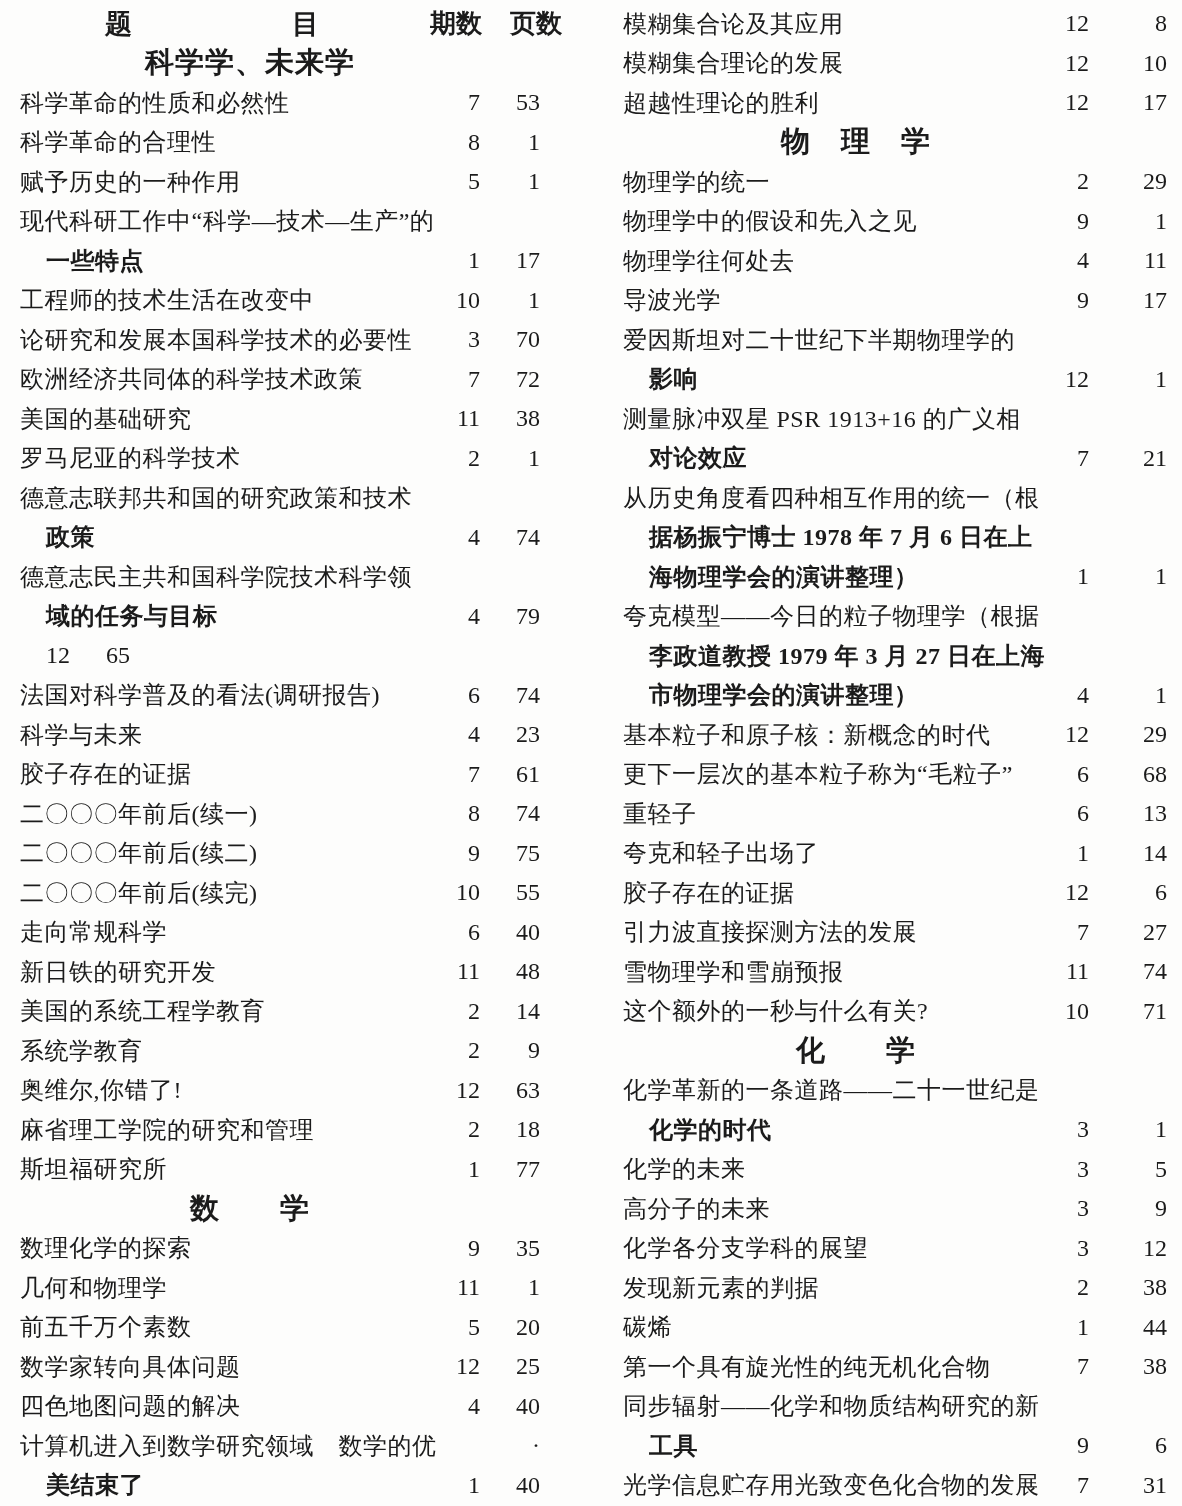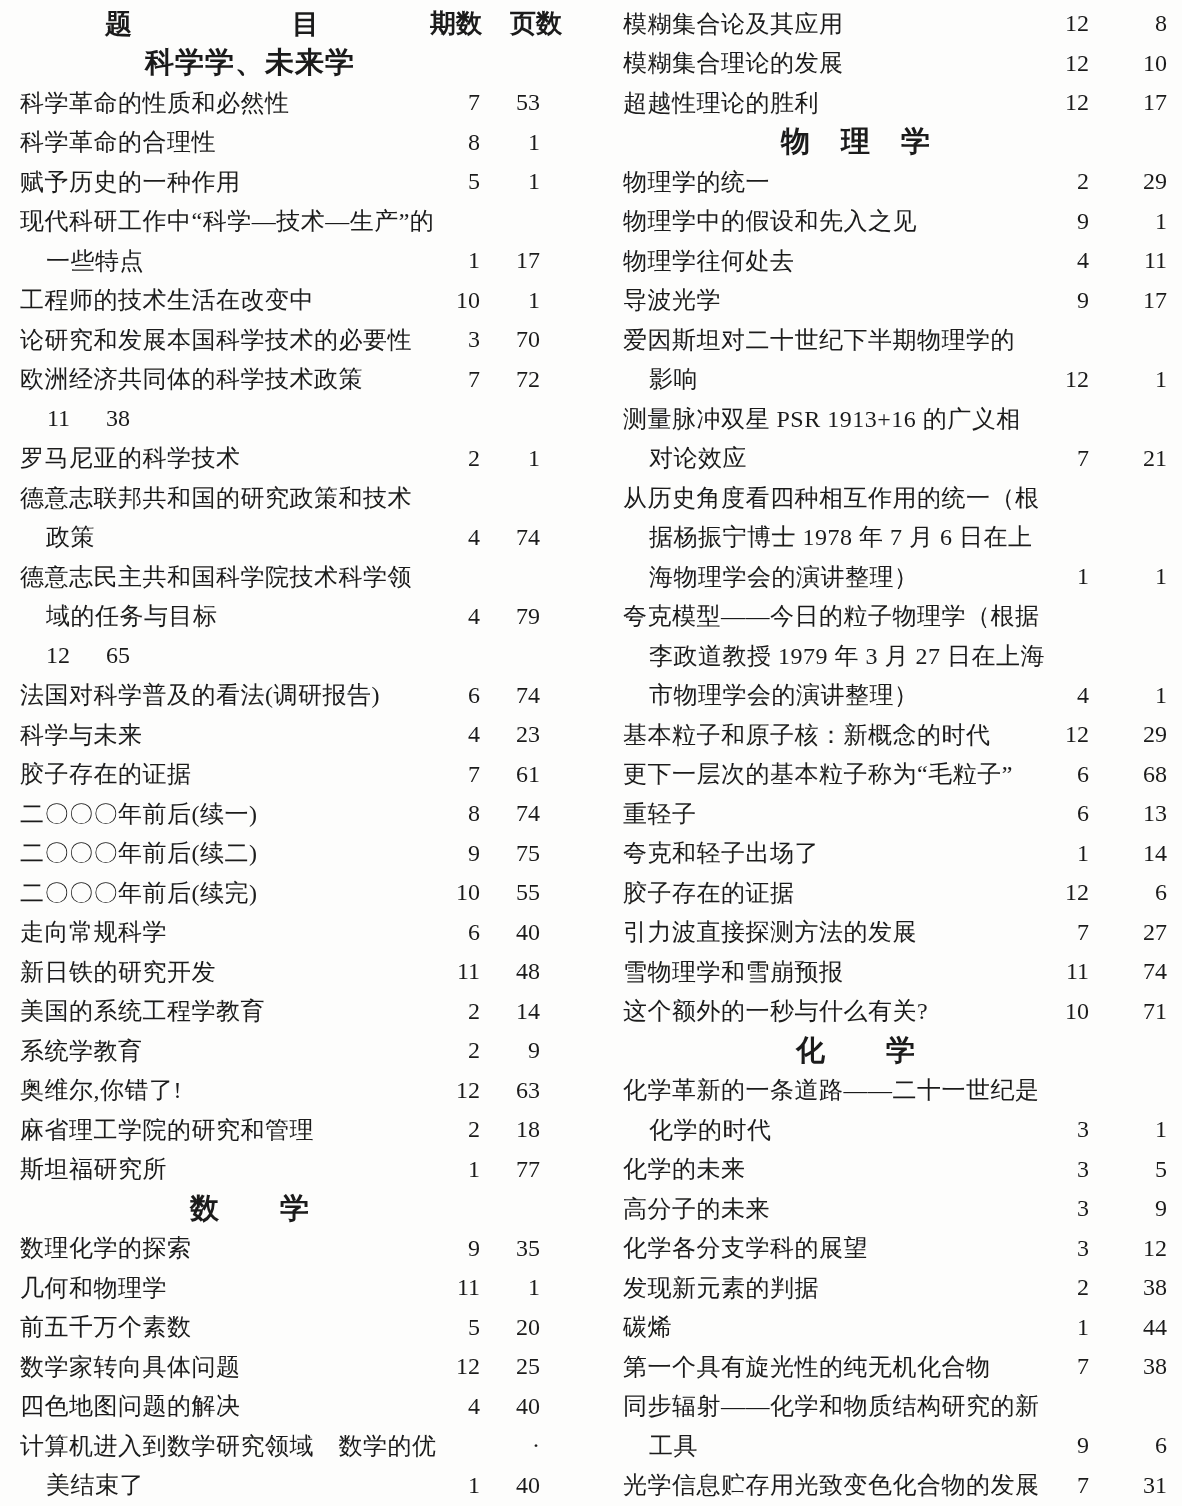--- a/index.html
+++ b/index.html
@@ -15,21 +15,21 @@
   .col-left  { left: 20px;  width: 520px; }
   .col-right { left: 623px; width: 544px; }
 
   .row { display: flex; align-items: center; height: 39.5px; }
 
   .cell-title {
     flex: 1; min-width: 0;
     font-size: 24px; letter-spacing: 0.5px;
     white-space: nowrap; overflow: visible;
   }
-  .cell-title.indent { padding-left: 26px; }
+  .cell-title.indent { padding-left: 26px; font-weight: bold; }
 
   .cell-issue { flex: none; text-align: right; font-size: 24px; white-space: nowrap; }
   .cell-page  { flex: none; text-align: right; font-size: 24px; white-space: nowrap; }
   .col-left  .cell-issue { width: 50px; }
   .col-left  .cell-page  { width: 60px; font-family: Liberation Serif, serif; }
   .col-right .cell-issue { width: 55px; }
   .col-right .cell-page  { width: 78px; }
 
   
   .row.section .cell-section {
@@ -99,20 +99,21 @@
         <div class="cell-title">论研究和发展本国科学技术的必要性</div>
         <div class="cell-issue">3</div>
         <div class="cell-page">70</div>
       </div>
       <div class="row entry">
         <div class="cell-title">欧洲经济共同体的科学技术政策</div>
         <div class="cell-issue">7</div>
         <div class="cell-page">72</div>
       </div>
       <div class="row entry">
+        <div class="cell-title">美国的基础研究</div>
         <div class="cell-issue">11</div>
         <div class="cell-page">38</div>
       </div>
       <div class="row entry">
         <div class="cell-title">罗马尼亚的科学技术</div>
         <div class="cell-issue">2</div>
         <div class="cell-page">1</div>
       </div>
       <div class="row entry">
         <div class="cell-title">德意志联邦共和国的研究政策和技术</div>

